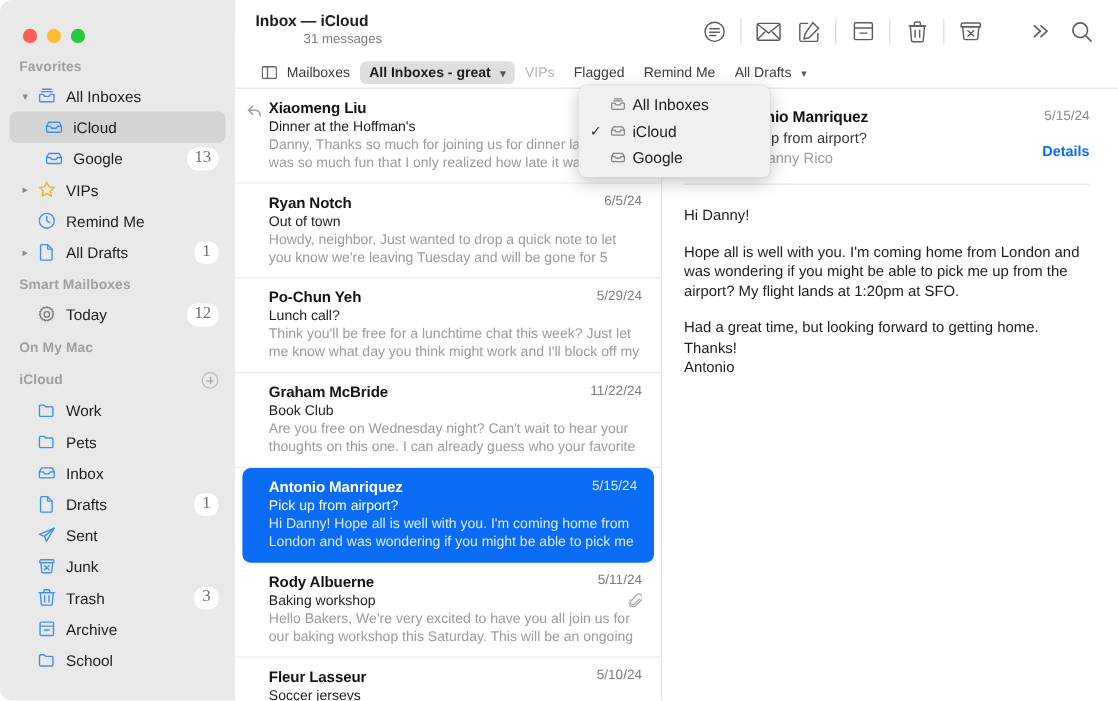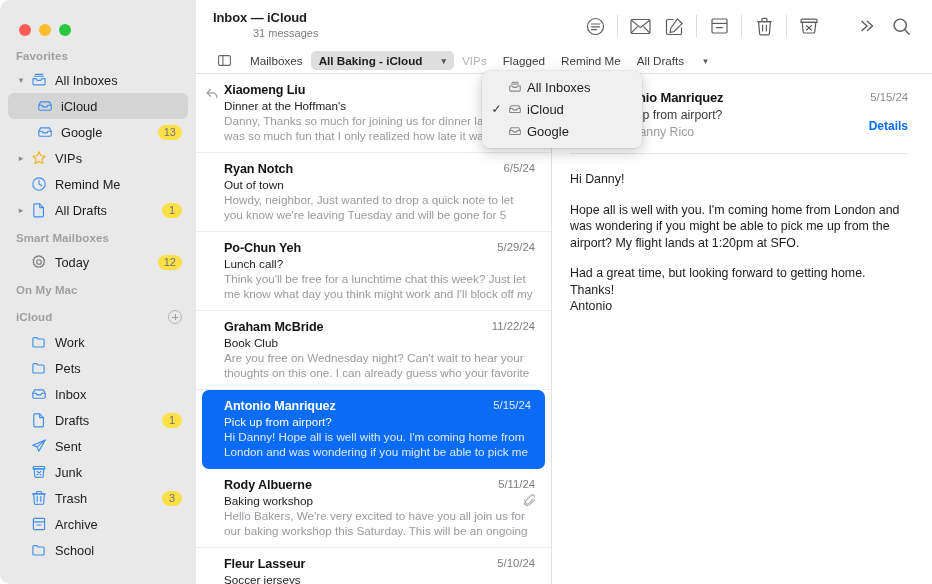--- a/index.html
+++ b/index.html
@@ -69,27 +69,28 @@
     font-size: 9px;
     margin-right: 1px;
   }
   .sb-ico {
     width: 19px; flex: 0 0 19px;
     display: flex; align-items: center; justify-content: center;
     margin-right: 7px;
   }
   .sb-label { flex: 1; white-space: nowrap; overflow: hidden; }
   .sb-badge {
-    font-size: 11px;
+    font-size: 14px;
     color: #707074;
-    background: #fde047;
+    background: #ffffff;
     border-radius: 8px;
     padding: 1px 6px 2px;
     min-width: 20px;
     text-align: center;
+    font-family: Liberation Serif, serif;
   }
   .indent-child { padding-left: 27px; }
   .plus-btn {
     width: 14px; height: 14px;
     border: 1px solid #b2b2b2;
     border-radius: 50%;
     position: relative;
     opacity: .9;
   }
   .plus-btn::before, .plus-btn::after {
@@ -135,21 +136,21 @@
     padding: 0 14px;
     border-bottom: 1px solid #e3e3e3;
     position: relative;
     z-index: 5;
   }
   .tab {
     font-size: 11.7px;
     color: #3c3c40;
     padding: 3px 8px;
     border-radius: 5px;
-    display: flex; align-items: center; gap: 19px;
+    display: flex; align-items: center; gap: 8px;
     white-space: nowrap;
   }
   .tab.active { background: #dedede; font-weight: bold; color: #1d1d1f; }
   .tab.dim { color: #b4b4b8; }
   .chev { font-size: 9px; color: #58585c; }
 
   
   #dropdown {
     position: absolute;
     left: 286px; top: 71px;
@@ -516,21 +517,21 @@
         <div class="tab  ">
           <span style="display:flex">
             <svg width="13" height="11" viewBox="0 0 13 11" fill="none" stroke="#66666a" stroke-width="1.1">
               <rect x=".6" y=".6" width="11.8" height="9.8" rx="1.3"></rect>
               <line x1="4.9" y1=".6" x2="4.9" y2="10.4"></line>
             </svg>
           </span>
           <span>Mailboxes</span>
         </div>
         <div class="tab active ">
-          <span>All Baking - iCloud</span>
+          <span>All Inboxes - great</span>
           <span class="chev">▾</span>
         </div>
         <div class="tab  dim">
           <span>VIPs</span>
         </div>
         <div class="tab  ">
           <span>Flagged</span>
         </div>
         <div class="tab  ">
           <span>Remind Me</span>

